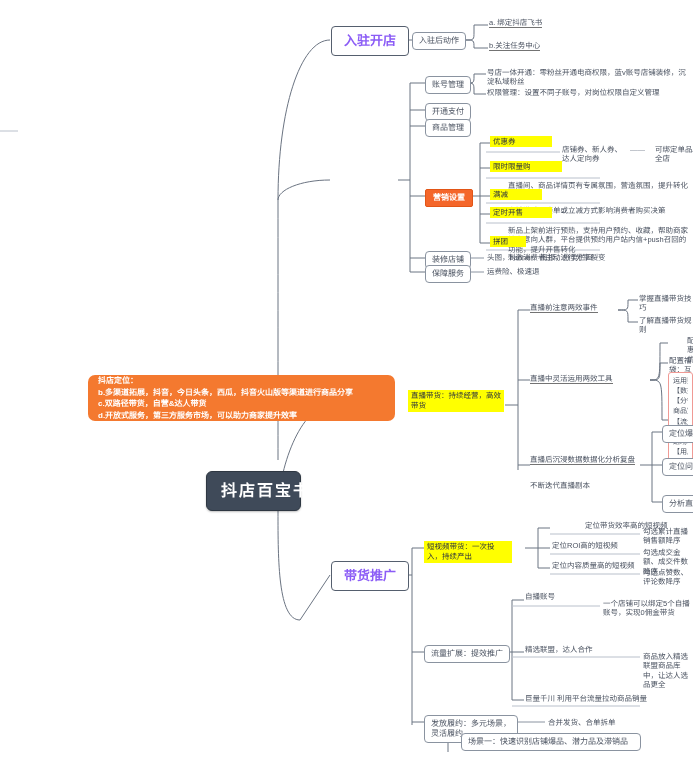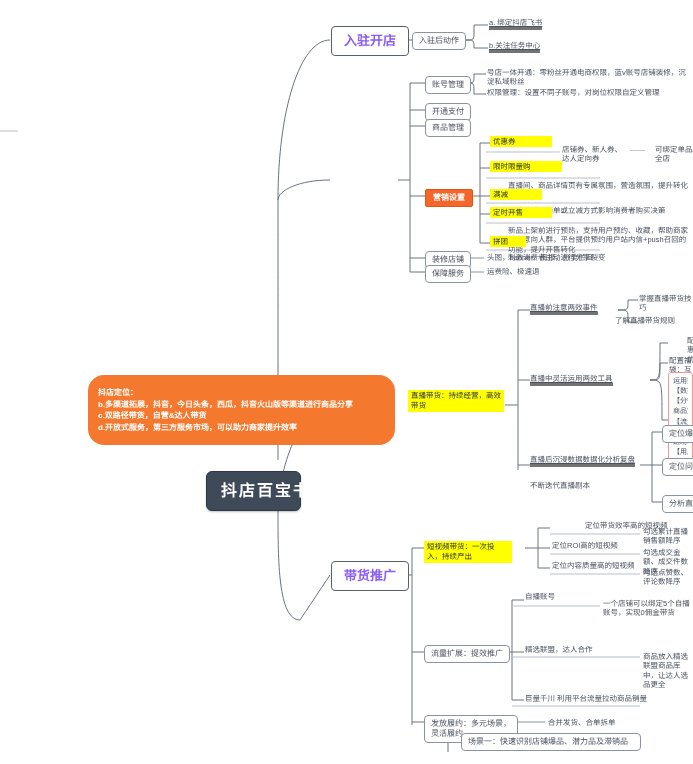--- a/index.html
+++ b/index.html
@@ -42,33 +42,33 @@
   .hl-yellow{background:#ffff00;color:#2c333d;font-size:7.5px;padding:1px 3px;}
   .hl-yellow.box{display:inline-block;}
   
   .hl-orange{
     background:#f4662a;color:#ffffff;font-size:8px;font-weight:bold;
     padding:3px 7px;border-radius:2px;white-space:nowrap;
     border:1px solid #e25516;
   }
   
   .callout{
-    background:#f4792f;color:#ffffff;border-radius:16px;
+    background:#f4792f;color:#ffffff;border-radius:7px;
     font-size:8px;font-weight:bold;line-height:1.45;
-    padding:12px 10px;box-sizing:border-box;
+    padding:0 10px;box-sizing:border-box;
   }
   .callout .t{display:block;}
   
   .pinkbox{
     border:1px solid #f09a95;border-radius:3px;
     padding:3px 4px;box-sizing:border-box;background:#ffffff;
     font-size:7px;line-height:1.45;color:#4a5260;
   }
   .pinkbox .t{display:block;white-space:nowrap;overflow:hidden;}
-  .underline{border-bottom:3px solid #737373;text-decoration:underline;}
+  .underline{border-bottom:1px solid #737373;}
   .dash{color:#8a93a0;}
 </style>
 </head>
 <body>
 
 <div id="canvas">
 
   <svg class="links" viewBox="0 0 693 764">
     <g fill="none" stroke="#6b7482" stroke-width="1">
 
@@ -209,21 +209,21 @@
   <div class="node lvl2" style="left:425px;top:251px;">装修店铺</div>
   <div class="node leaf" style="left:487px;top:253px;">头图，banner，海报，分类栏目</div>
 
   <div class="node lvl2" style="left:425px;top:265px;">保障服务</div>
   <div class="node leaf" style="left:487px;top:267px;">运费险、极速退</div>
 
   <div class="node hl-yellow" style="left:408px;top:390px;width:96px;line-height:1.3;">直播带货：持续经营，高效带货</div>
 
   <div class="node leaf underline" style="left:530px;top:303px;">直播前注意两效事件</div>
   <div class="node leaf" style="left:639px;top:294px;">掌握直播带货技巧</div>
-  <div class="node leaf" style="left:615px;top:316px;">了解直播带货规则</div>
+  <div class="node leaf" style="left:639px;top:316px;">了解直播带货规则</div>
 
   <div class="node leaf underline" style="left:530px;top:374px;">直播中灵活运用两效工具</div>
   <div class="node leaf wrap" style="left:687px;top:336px;width:24px;">配置优惠券：优惠券</div>
   <div class="node leaf wrap" style="left:669px;top:356px;width:24px;">配置福袋：互动抽奖</div>
 
   <div class="node pinkbox" style="left:668px;top:372px;width:25px;height:98px;">
     <span class="t">运用数据分析工具</span>
     <span class="t">【数据-实时】</span>
     <span class="t">【分钟级趋势】</span>
     <span class="t">商品宣传力度</span>

